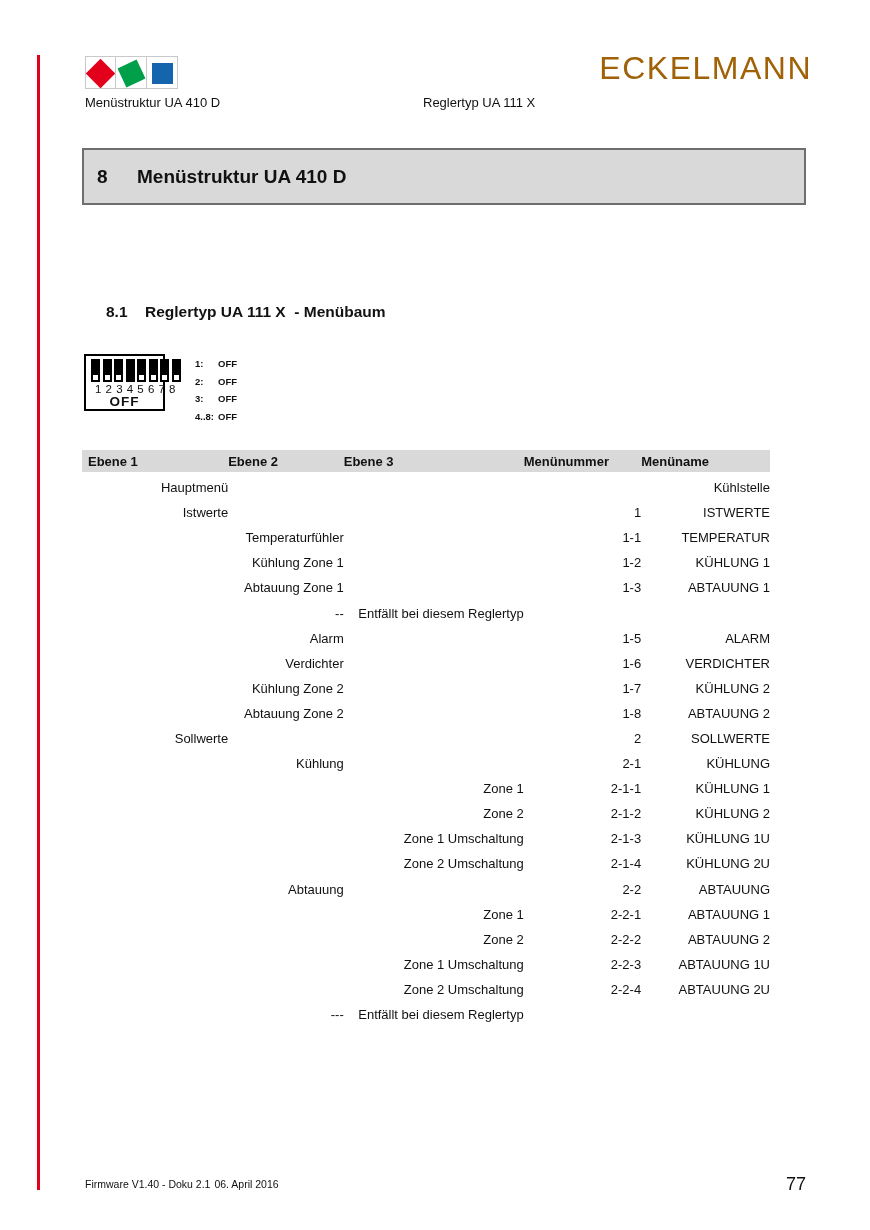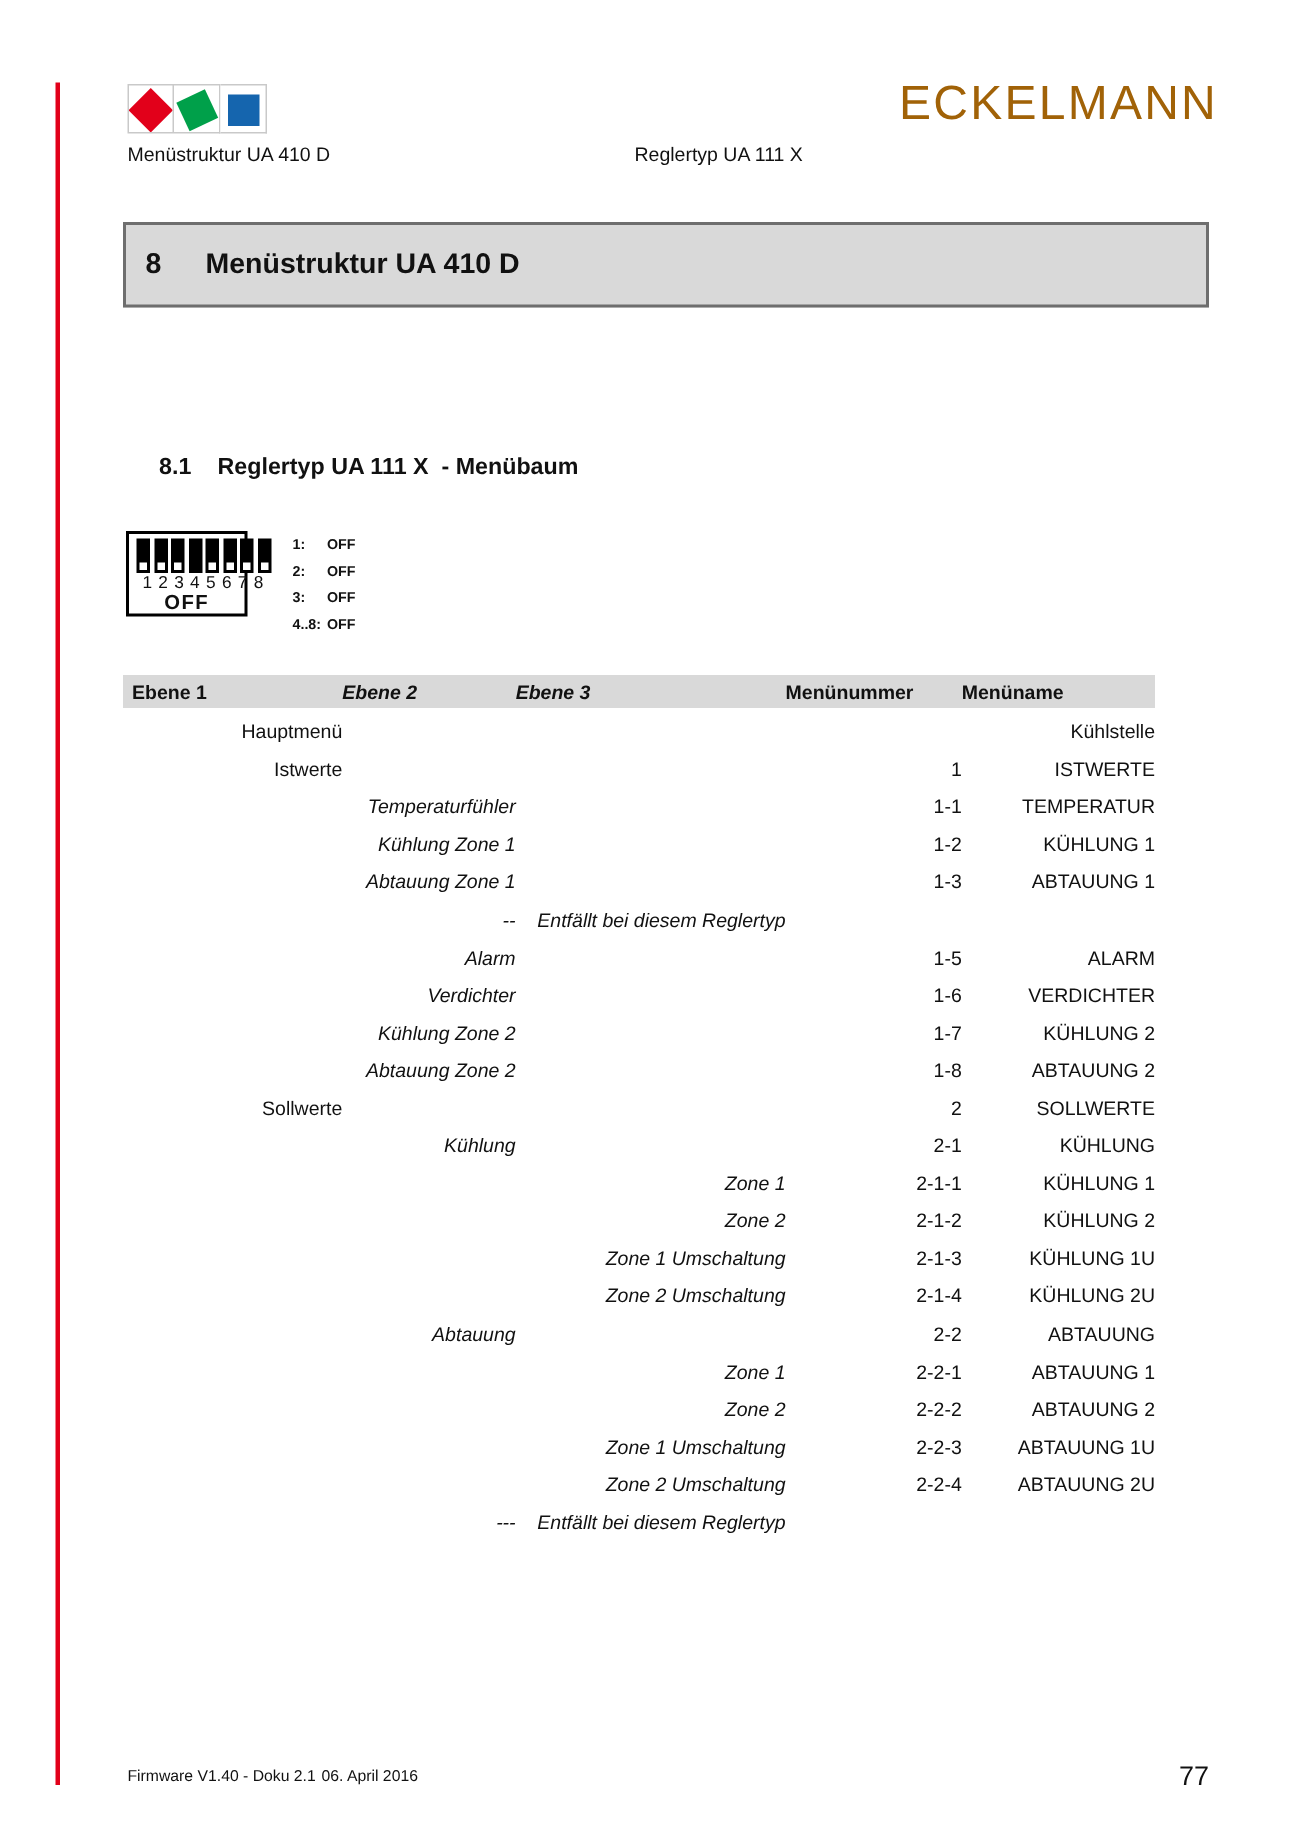--- a/index.html
+++ b/index.html
@@ -58,22 +58,22 @@
 
   
   .menu-table { position:absolute; left:82px; top:450px; width:688px; font-size:13px; }
   .thead {
     display:flex; height:22px; align-items:center; background:#d9d9d9; font-weight:bold;
   }
   .tbody { position:absolute; top:25px; left:0; width:688px; }
   .trow { display:flex; height:25.1px; align-items:center;text-align:right; }
   .tcell { overflow:visible; white-space:nowrap; }
   .c0 { width:154px; padding-left:6px; }
-  .c1 { width:122px;font-style:italic; }
-  .c2 { width:190px;font-style:italic; }
+  .c1 { width:122px; }
+  .c2 { width:190px; }
   .c3 { width:124px; }
   .c4 { width:136px; }
 
   .footer { position:absolute; left:85px; top:1178px; width:720px; font-size:10.5px; }
   .footer .f-date { margin-left:1px; }
   .page-num { position:absolute; right:64px; top:1174px; font-size:18px; }
 </style>
 </head>
 <body>
 

